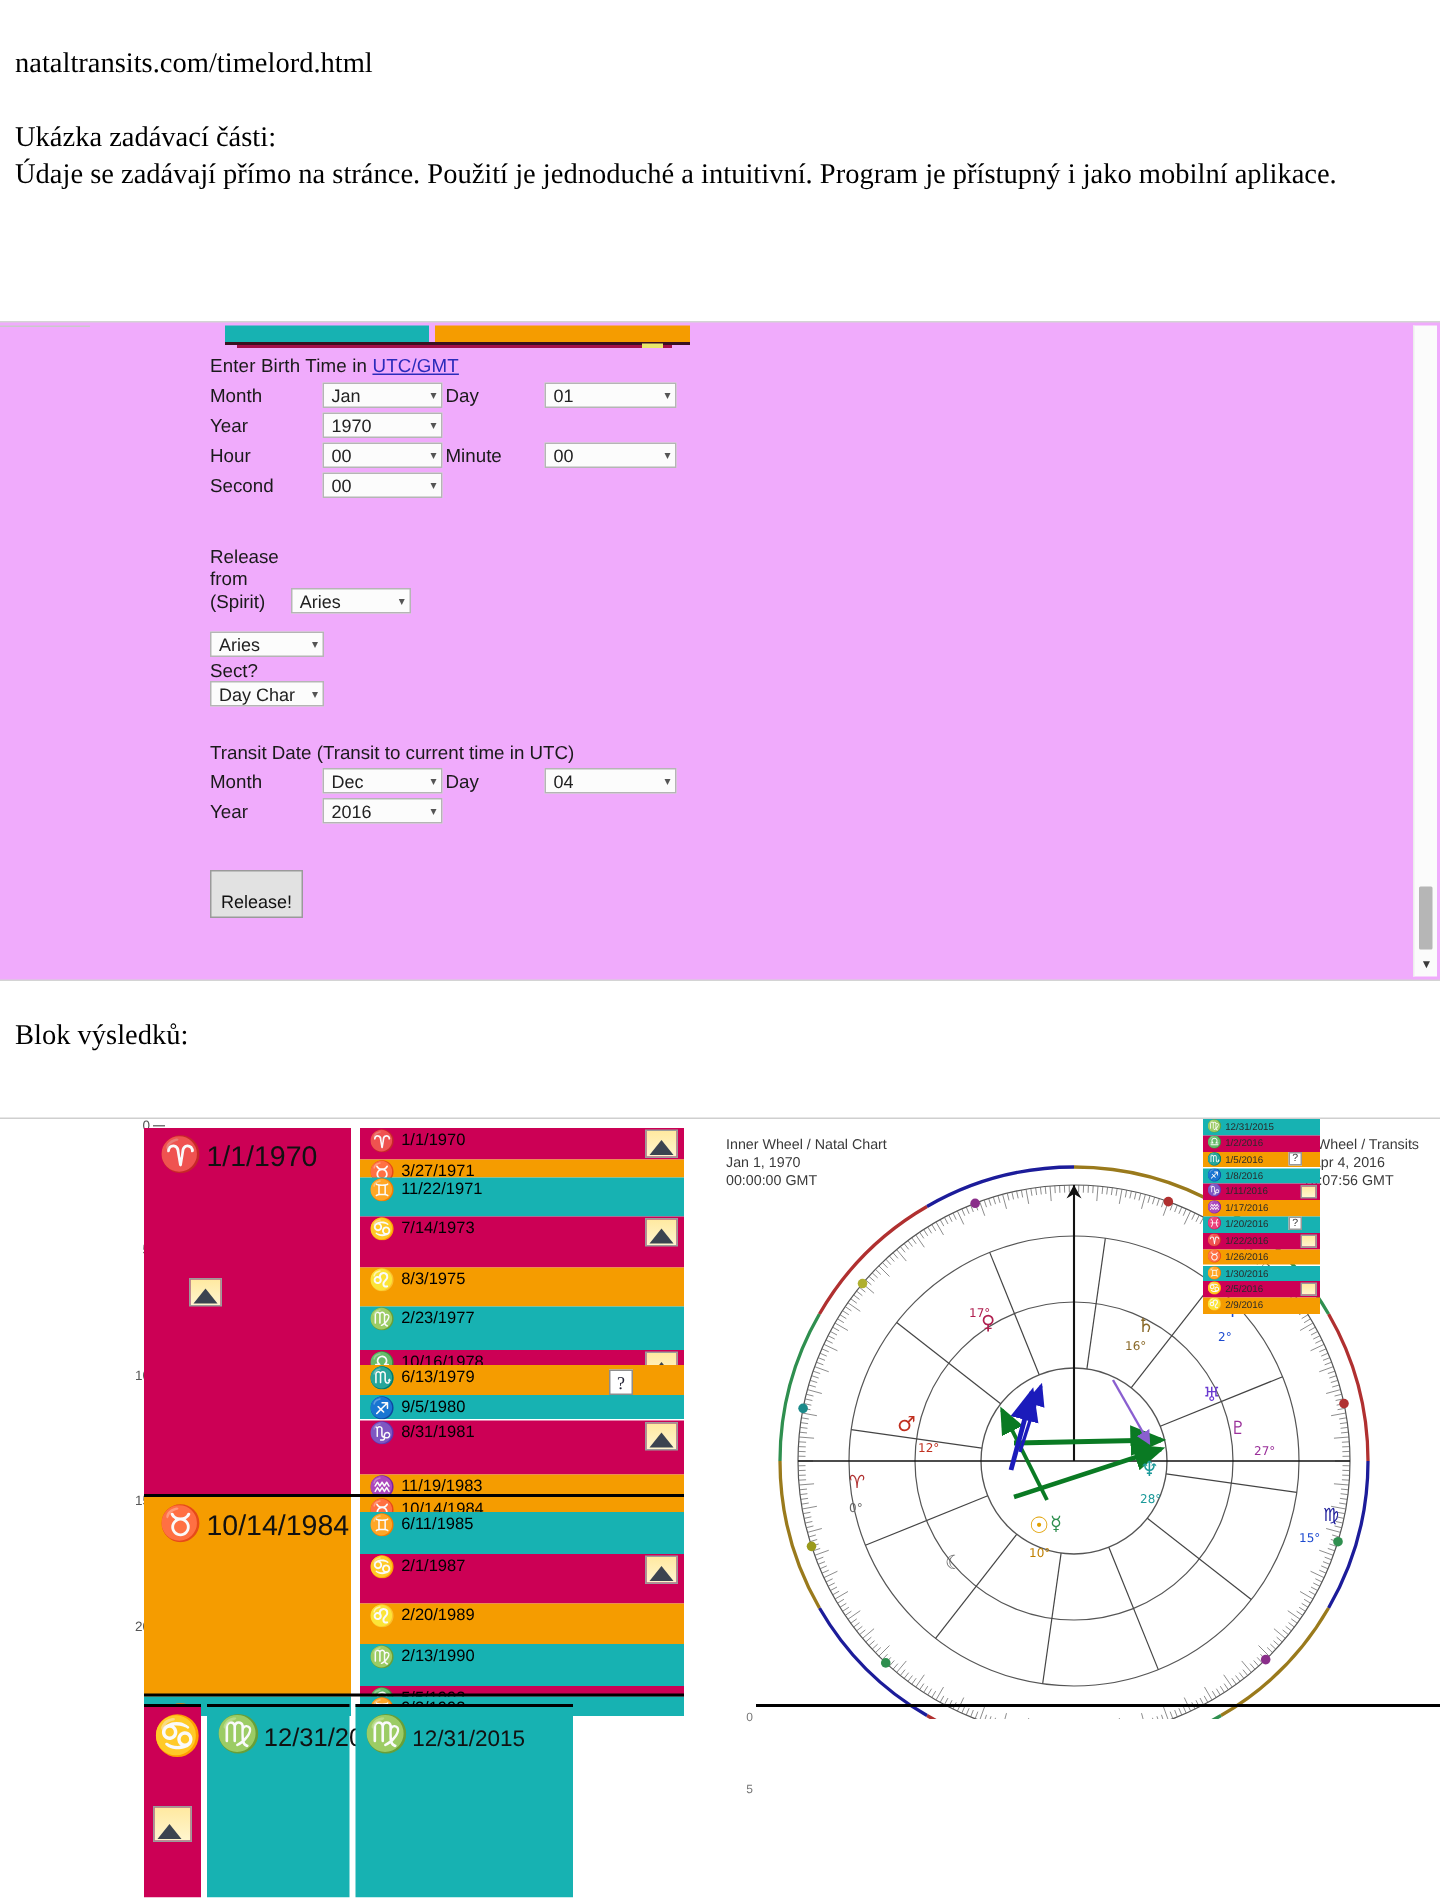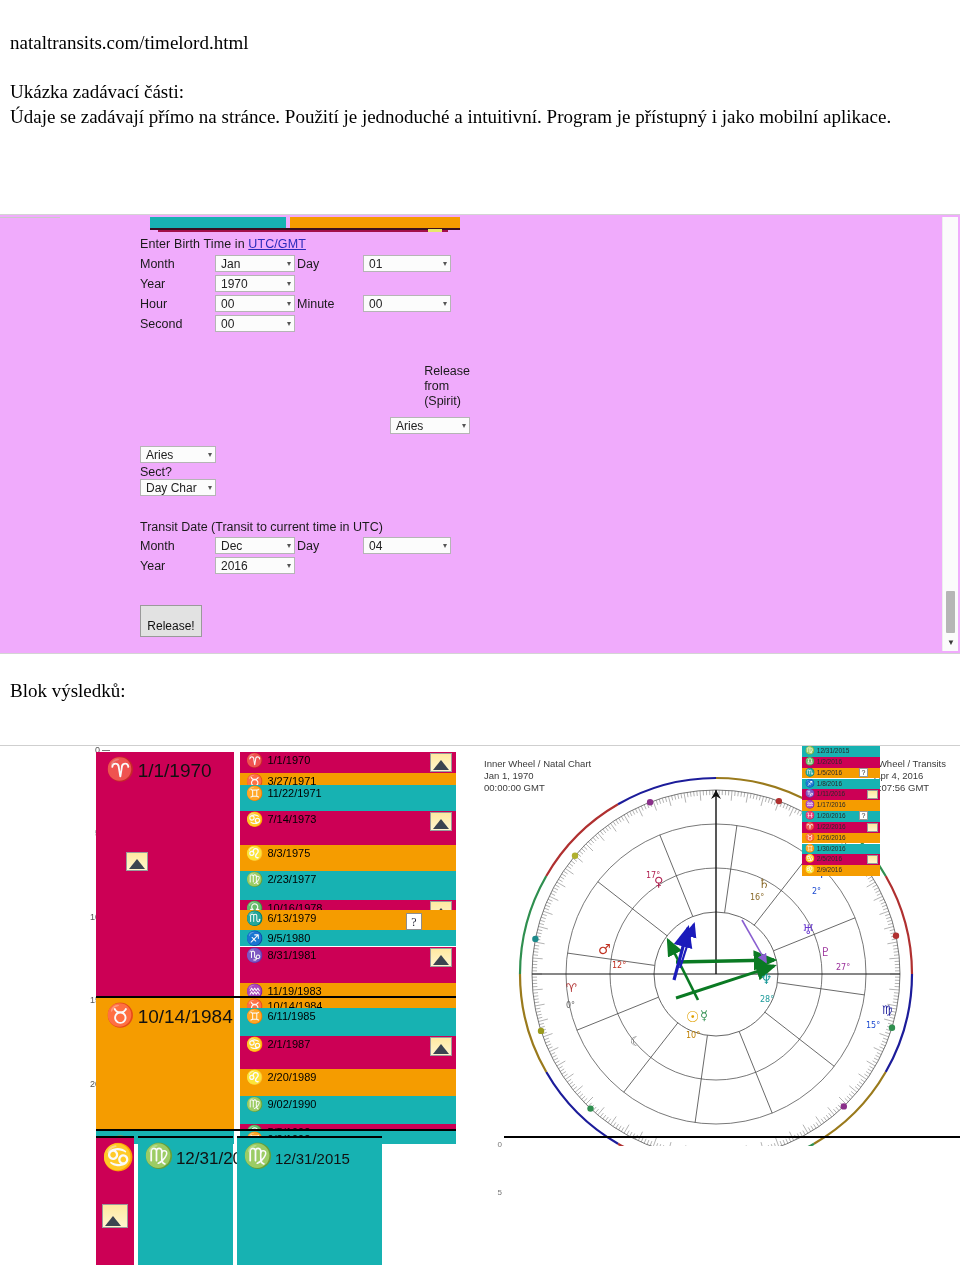--- a/index.html
+++ b/index.html
@@ -66,21 +66,21 @@
   }
   .sel .cv { white-space:nowrap; }
   .sel .car { font-size:8px; color:#555; margin-left:6px; }
   .w-med { width: 80px; }
   .w-wide { width: 88px; }
   .w-nar { width: 76px; }
 
   .block-gap { height: 30px; }
   .stack-label { line-height: 15px; }
 
-  .rel-wrap { display:flex; align-items:flex-end; gap:8px;flex-direction:column; }
+  .rel-wrap { display:flex; align-items:flex-end; gap:8px; }
 
   .transit-title { margin-bottom: 2px; }
 
   .release-btn {
     margin-top: 30px;
     width: 62px; height: 32px;
     border: 1px solid #9a9a9a;
     background: #e2e2e2;
     font-family:"Liberation Sans", sans-serif;
     font-size:12px; color:#111;
@@ -477,21 +477,21 @@
       </div>
       <div class="dseg" style="top: 321.217px; height: 26.713px; background: rgb(245, 156, 0);">
         <div class="dlabel">
           <span class="dglyph">♌</span>
           <span>2/20/1989</span>
         </div>
       </div>
       <div class="dseg" style="top: 347.93px; height: 28.3826px; background: rgb(23, 178, 178);">
         <div class="dlabel">
           <span class="dglyph">♍</span>
-          <span>9/02/1990</span>
+          <span>2/13/1990</span>
         </div>
       </div>
       <div class="dseg" style="top: 376.313px; height: 6.67826px; background: rgb(204, 0, 85);">
         <div class="dlabel">
           <span class="dglyph">♎</span>
           <span>5/5/1992</span>
         </div>
       </div>
       <div class="dseg" style="top: 382.991px; height: 13.3565px; background: rgb(23, 178, 178);">
         <div class="dlabel">

